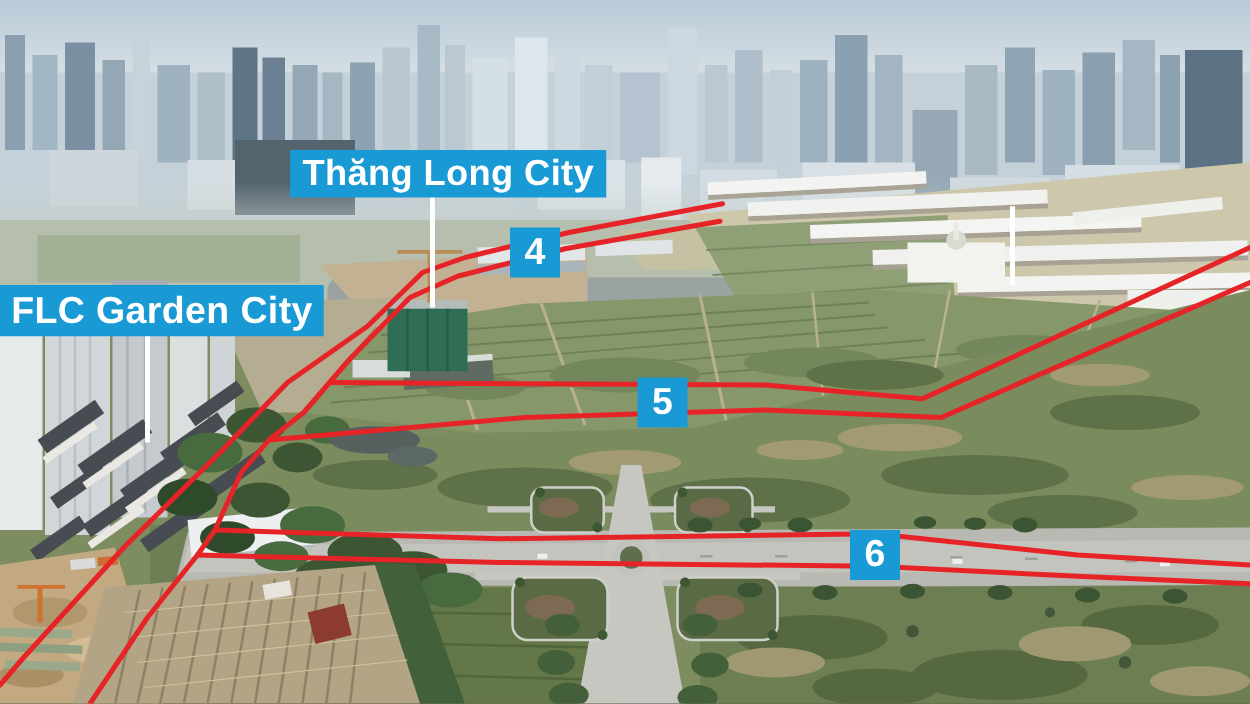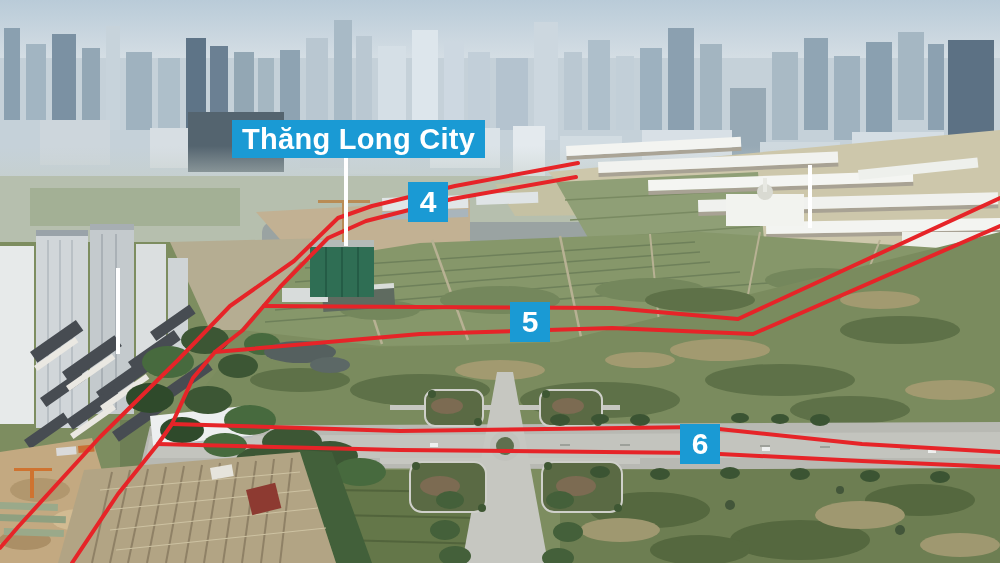--- a/index.html
+++ b/index.html
@@ -356,17 +356,18 @@
       <polyline points="264,306 420,307 612,308 738,319 1000,198" fill="none" stroke="#e62428" stroke-width="4" stroke-linejoin="round" stroke-linecap="round"></polyline>
       <polyline points="215,352 420,334 612,328 753,334 1000,226" fill="none" stroke="#e62428" stroke-width="4" stroke-linejoin="round" stroke-linecap="round"></polyline>
       <polyline points="172,424 400,431 700,427 862,444 1000,452" fill="none" stroke="#e62428" stroke-width="4" stroke-linejoin="round" stroke-linecap="round"></polyline>
       <polyline points="158,444 400,450 700,453 862,461 1000,467" fill="none" stroke="#e62428" stroke-width="4" stroke-linejoin="round" stroke-linecap="round"></polyline>
       <line x1="346" y1="157" x2="346" y2="246" stroke="#ffffff" stroke-width="4"></line>
       <line x1="810" y1="165" x2="810" y2="228" stroke="#ffffff" stroke-width="4"></line>
       <line x1="118" y1="268" x2="118" y2="354" stroke="#ffffff" stroke-width="4"></line>
     </svg>
 
   <div class="annotation-label lbl-tlc" style="background: rgb(26, 154, 212); color: rgb(255, 255, 255);">Thăng Long City</div>
+  <div class="annotation-label lbl-flc" style="background: rgb(26, 154, 212); color: rgb(255, 255, 255);">FLC Garden City</div>
 
   <div class="marker mk-4" style="background: rgb(26, 154, 212); color: rgb(255, 255, 255);">4</div>
   <div class="marker mk-5" style="background: rgb(26, 154, 212); color: rgb(255, 255, 255);">5</div>
   <div class="marker mk-6" style="background: rgb(26, 154, 212); color: rgb(255, 255, 255);">6</div>
 </div>
 
 </body></html>

